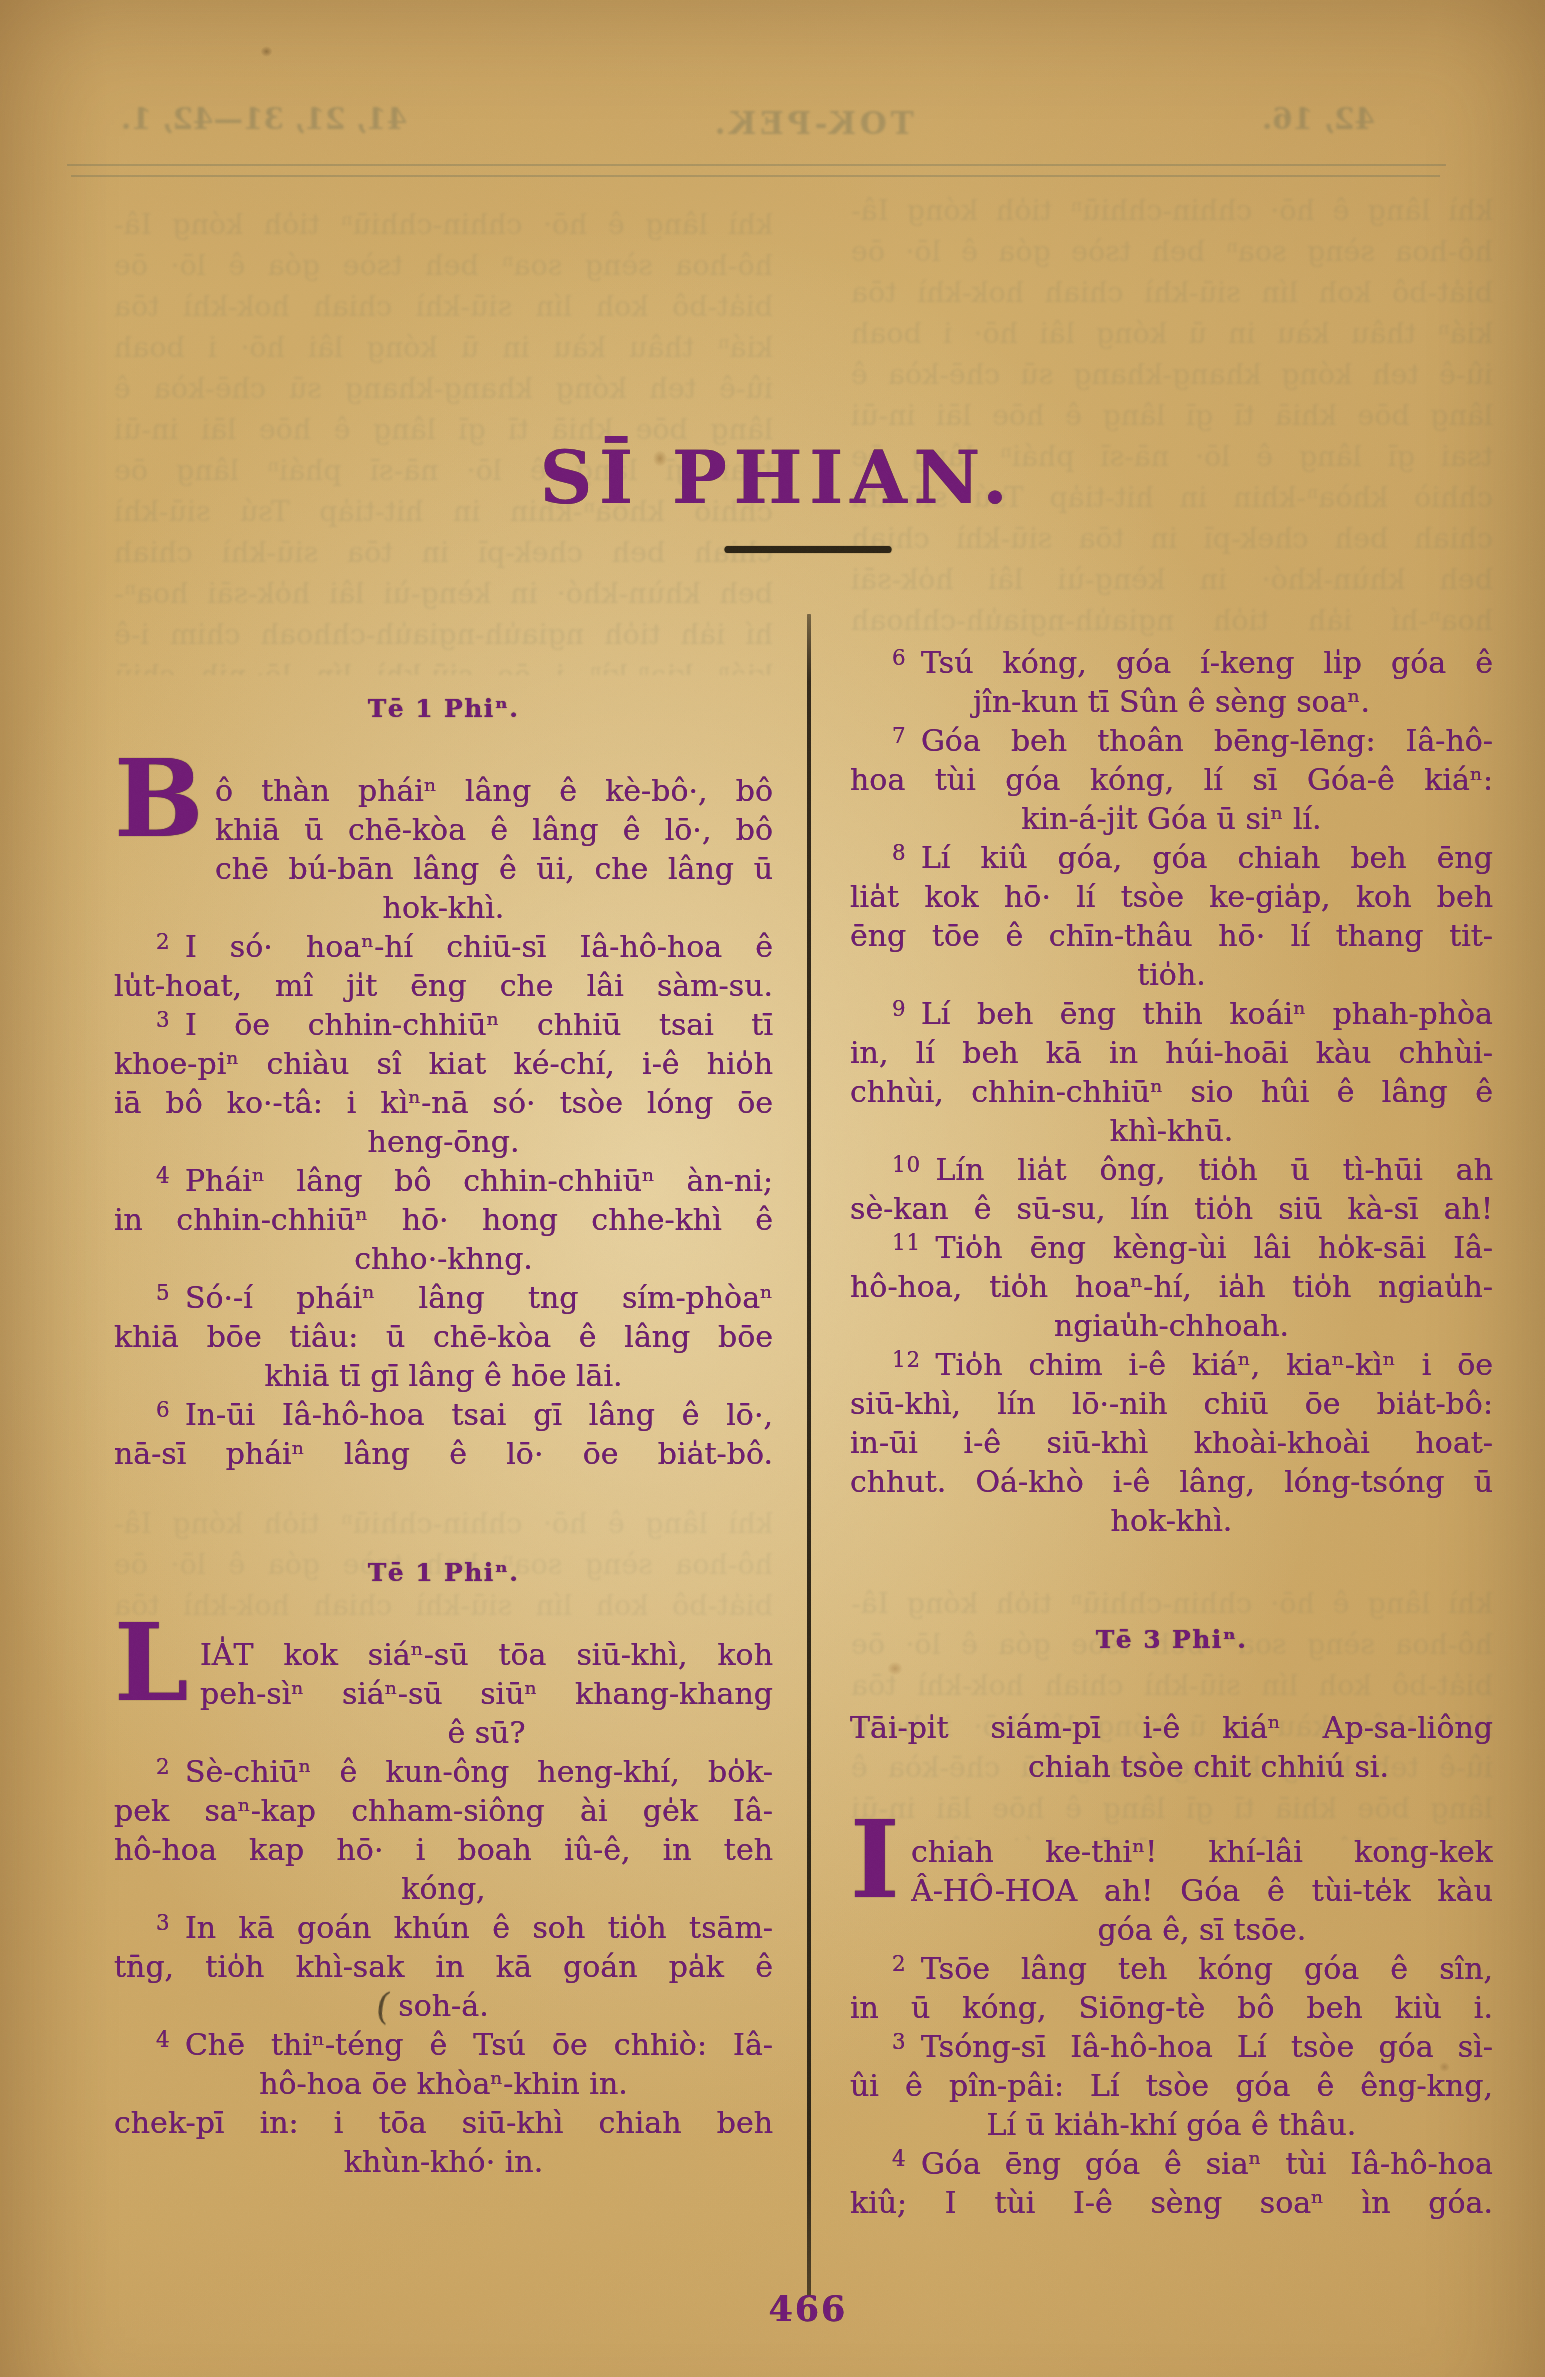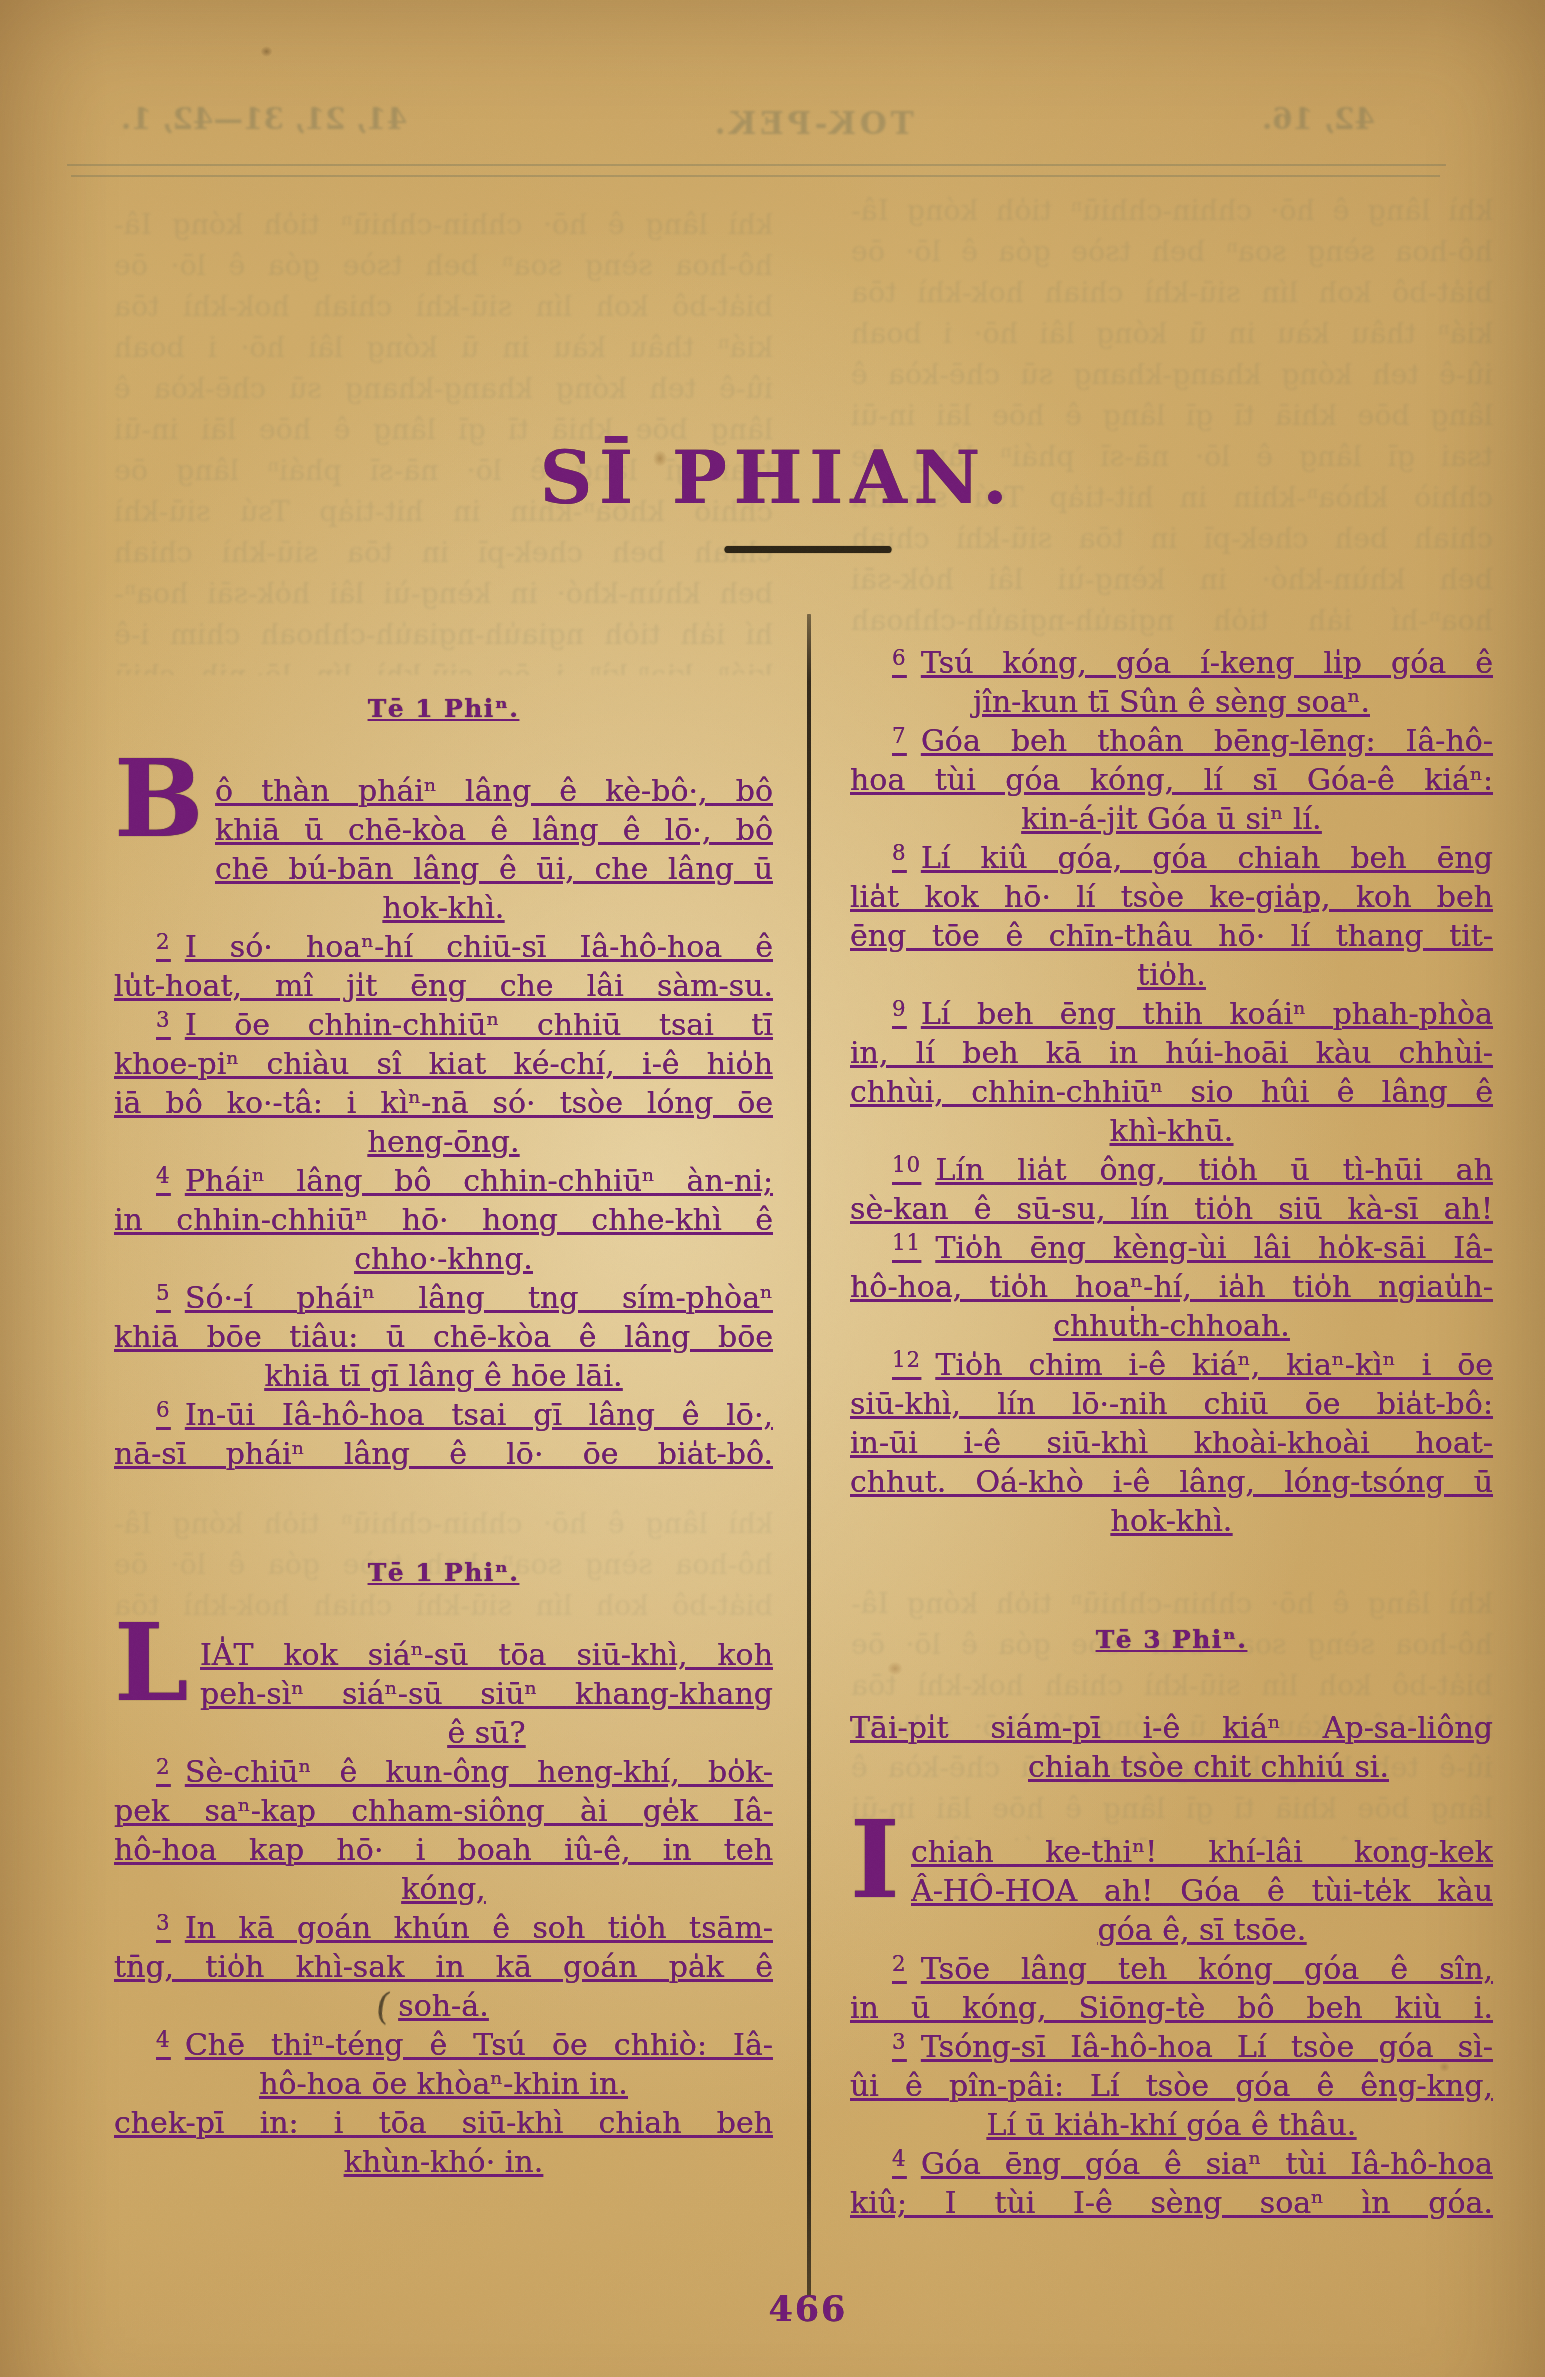--- a/index.html
+++ b/index.html
@@ -46,21 +46,21 @@
 
   
   .ink{color:#701a75;text-shadow:0 0 0.6px rgba(47,39,25,.85);}
   .book-title{position:absolute;left:777px;top:434px;transform:translateX(-50%);
       font-weight:bold;font-size:73px;letter-spacing:6.7px;white-space:nowrap;}
   .title-rule{position:absolute;left:808px;top:546px;transform:translateX(-50%);
       width:167px;height:7.1px;background:#2c2415;border-radius:3.8px;box-shadow:0 0 1px rgba(44,36,21,.8);}
   .divider{position:absolute;left:807px;top:614px;width:3.8px;height:1683px;
       background:linear-gradient(180deg, rgba(40,31,18,.55), #33291a 4%, #2e2617 92%, rgba(40,31,18,.75));
       border-radius:1.9px 1.9px 4.8px 4.8px;}
-  .col{position:absolute;font-size:30px;line-height:39px;text-decoration:underline;}
+  .col{position:absolute;font-size:30px;line-height:39px;}
   .col-left{left:114px;top:609px;width:659px;}
   .col-right{left:850px;top:643px;width:643px;}
   .p-heading{font-weight:bold;font-size:25px;line-height:48px;text-align:center;
       margin:76px 0 38px;letter-spacing:1.4px;text-shadow:0 0 1px rgba(47,39,25,.9);}
   .col-left .p-heading:first-child{margin-top:76px;}
   .block{margin:0;}
   .intro{margin-bottom:46px;margin-top:44px;}
   .line{height:39px;overflow:hidden;text-align:justify;}
   .line::after{content:"";display:inline-block;width:100%;height:0;}
   .line.noj{text-align:center;}
@@ -176,21 +176,21 @@
         <div class="line">chhùi, chhin-chhiūⁿ sio hûi ê lâng ê</div>
         <div class="line noj">khì-khū.</div>
       </div>
       <div class="block verse">
         <div class="line first"><span class="vnum">10</span>Lín lia̍t ông, tio̍h ū tì-hūi ah</div>
         <div class="line">sè-kan ê sū-su, lín tio̍h siū kà-sī ah!</div>
       </div>
       <div class="block verse">
         <div class="line first"><span class="vnum">11</span>Tio̍h ēng kèng-ùi lâi ho̍k-sāi Iâ-</div>
         <div class="line">hô-hoa, tio̍h hoaⁿ-hí, ia̍h tio̍h ngiau̍h-</div>
-        <div class="line noj">chhut̍h-chhoah.</div>
+        <div class="line noj">ngiau̍h-chhoah.</div>
       </div>
       <div class="block verse">
         <div class="line first"><span class="vnum">12</span>Tio̍h chim i-ê kiáⁿ, kiaⁿ-kìⁿ i ōe</div>
         <div class="line">siū-khì, lín lō·-nih chiū ōe bia̍t-bô:</div>
         <div class="line">in-ūi i-ê siū-khì khoài-khoài hoat-</div>
         <div class="line">chhut.  Oá-khò i-ê lâng, lóng-tsóng ū</div>
         <div class="line noj">hok-khì.</div>
       </div>
       <div class="p-heading">Tē 3 Phiⁿ.</div>
       <div class="block intro">

